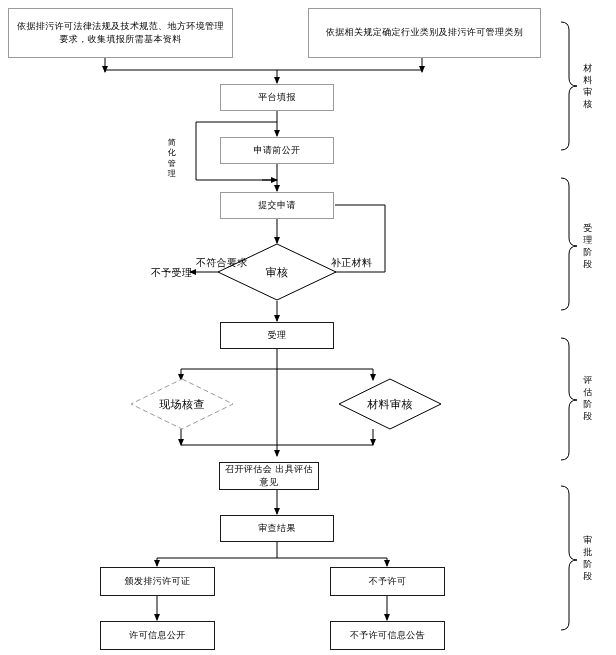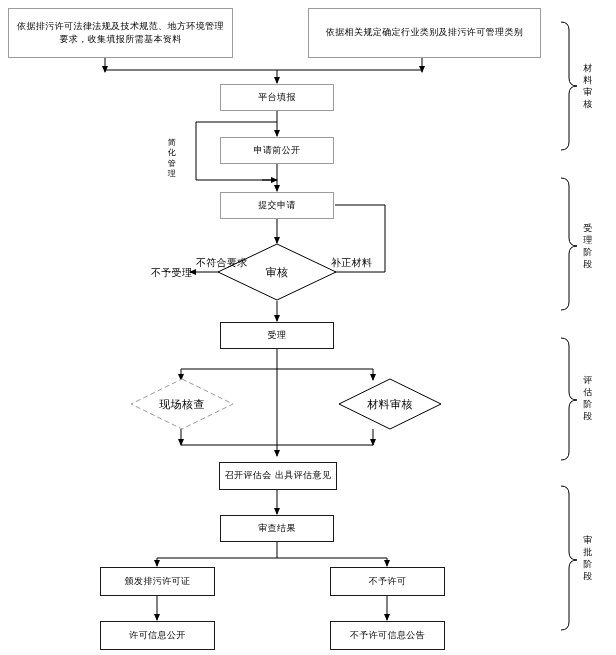--- a/index.html
+++ b/index.html
@@ -157,21 +157,21 @@
   <div class="node-box" style="left:308px; top:8px; width:233px; height:50px;">依据相关规定确定行业类别及排污许可管理类别</div>
 
   <div class="node-box" style="left:220px; top:84px; width:114px; height:27px;">平台填报</div>
 
   <div class="node-box" style="left:220px; top:192px; width:114px; height:27px;">提交申请</div>
 
   <div class="node-box" style="left:220px; top:137px; width:114px; height:27px;">申请前公开</div>
 
   <div class="node-box dark" style="left:220px; top:322px; width:114px; height:27px;">受理</div>
 
-  <div class="node-box dark" style="left:219px; top:462px; width:118px; height:28px;">召开评估会 出具评估意见</div>
+  <div class="node-box dark" style="left:219px; top:462px; width:100px; height:28px;">召开评估会 出具评估意见</div>
 
   <div class="node-box dark" style="left:220px; top:515px; width:114px; height:27px;">审查结果</div>
 
   <div class="node-box dark" style="left:100px; top:567px; width:115px; height:29px;">颁发排污许可证</div>
 
   <div class="node-box dark" style="left:330px; top:567px; width:115px; height:29px;">不予许可</div>
 
   <div class="node-box dark" style="left:100px; top:621px; width:115px; height:29px;">许可信息公开</div>
 
   <div class="node-box dark" style="left:330px; top:621px; width:115px; height:29px;">不予许可信息公告</div>

